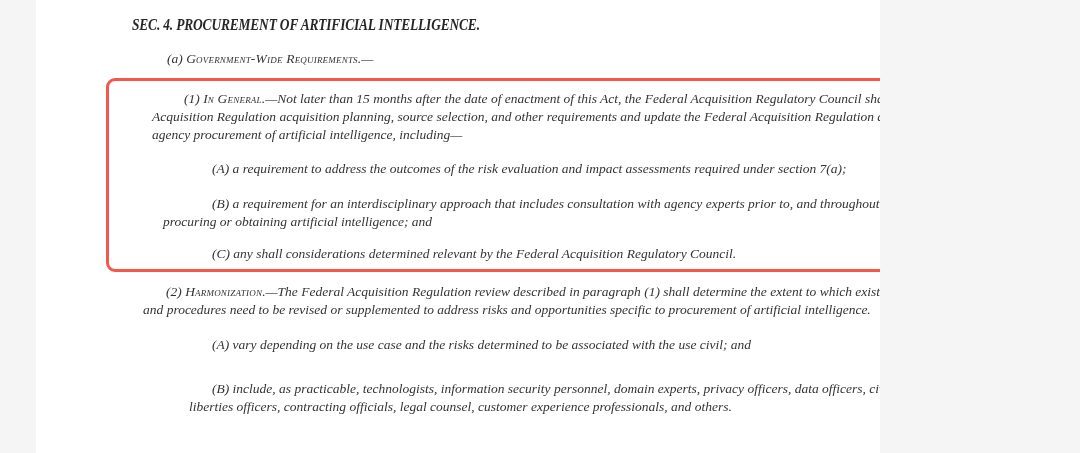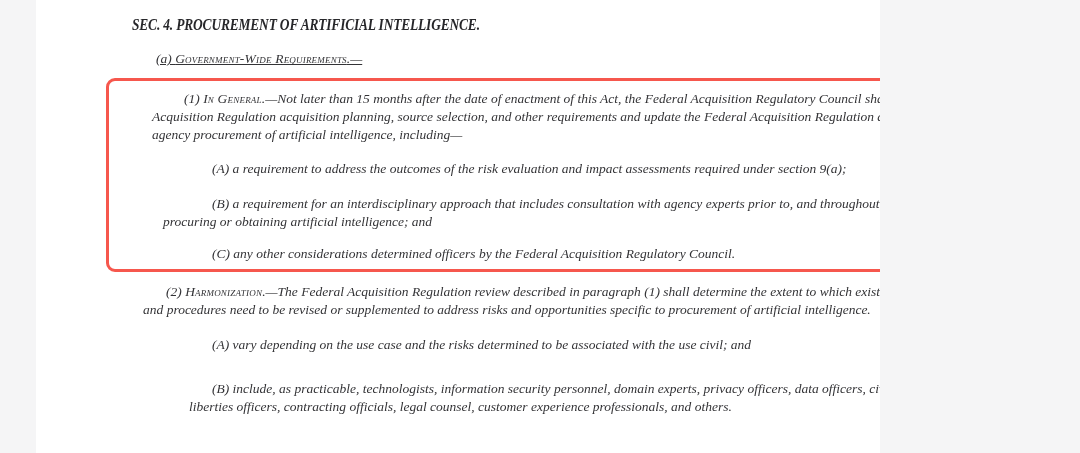--- a/index.html
+++ b/index.html
@@ -36,21 +36,21 @@
     font-style: italic;
     line-height: 19px;
     letter-spacing: -0.2px;
     white-space: nowrap;
     transform: scaleX(0.84);
     transform-origin: left center;
     color: #27272a;
   }
   p { margin: 0; }
   .sc { font-variant: small-caps; letter-spacing: 0.2px; }
-  .sub-a   { margin: 16px 0 0 25px; text-decoration: underline; }
+  .sub-a   { margin: 16px 0 0 36px; }
   .para-1    { margin-left: 21px; text-indent: 32px; margin-top: 22px; }
   .para-1sub { margin-left: 32px; text-indent: 49px; }
   .m-1a { margin-top: 16px; }
   .m-1b { margin-top: 17px; }
   .m-1c { margin-top: 14px; }
   .para-23   { margin-left: 12px; text-indent: 23px; }
   .m-2  { margin-top: 20px; }
   .m-3  { margin-top: 17px; }
   .para-3sub { margin-left: 58px; text-indent: 23px; }
   .m-3a { margin-top: 17px; }
@@ -75,25 +75,25 @@
   <div class="page">
 
     <div class="content">
 
       <div class="sec-heading">SEC. 4. PROCUREMENT OF ARTIFICIAL INTELLIGENCE.</div>
 
       <p class="sub-a"><span>(a) </span><span class="sc">Government-Wide Requirements</span><span>.—</span></p>
 
       <p class="para-1"><span>(1) </span><span class="sc">In General</span><span>.—</span><span>Not later than 15 months after the date of enactment of this Act, the Federal Acquisition Regulatory Council shall review Federal Acquisition Regulation acquisition planning, source selection, and other requirements and update the Federal Acquisition Regulation as needed for agency procurement of artificial intelligence, including—</span></p>
 
-      <p class="para-1sub m-1a">(A) a requirement to address the outcomes of the risk evaluation and impact assessments required under section 9(a);</p>
+      <p class="para-1sub m-1a">(A) a requirement to address the outcomes of the risk evaluation and impact assessments required under section 7(a);</p>
 
       <p class="para-1sub m-1b">(B) a requirement for an interdisciplinary approach that includes consultation with agency experts prior to, and throughout, as necessary, procuring or obtaining artificial intelligence; and</p>
 
-      <p class="para-1sub m-1c">(C) any other considerations determined officers by the Federal Acquisition Regulatory Council.</p>
+      <p class="para-1sub m-1c">(C) any shall considerations determined relevant by the Federal Acquisition Regulatory Council.</p>
 
       <p class="para-23 m-2"><span>(2) </span><span class="sc">Harmonization</span><span>.—</span><span>The Federal Acquisition Regulation review described in paragraph (1) shall determine the extent to which existing requirements and procedures need to be revised or supplemented to address risks and opportunities specific to procurement of artificial intelligence.</span></p>
 
 
       <p class="para-3sub m-3a">(A) vary depending on the use case and the risks determined to be associated with the use civil; and</p>
 
       <p class="para-3sub m-3b">(B) include, as practicable, technologists, information security personnel, domain experts, privacy officers, data officers, civil rights and civil liberties officers, contracting officials, legal counsel, customer experience professionals, and others.</p>
 
     </div>
 

